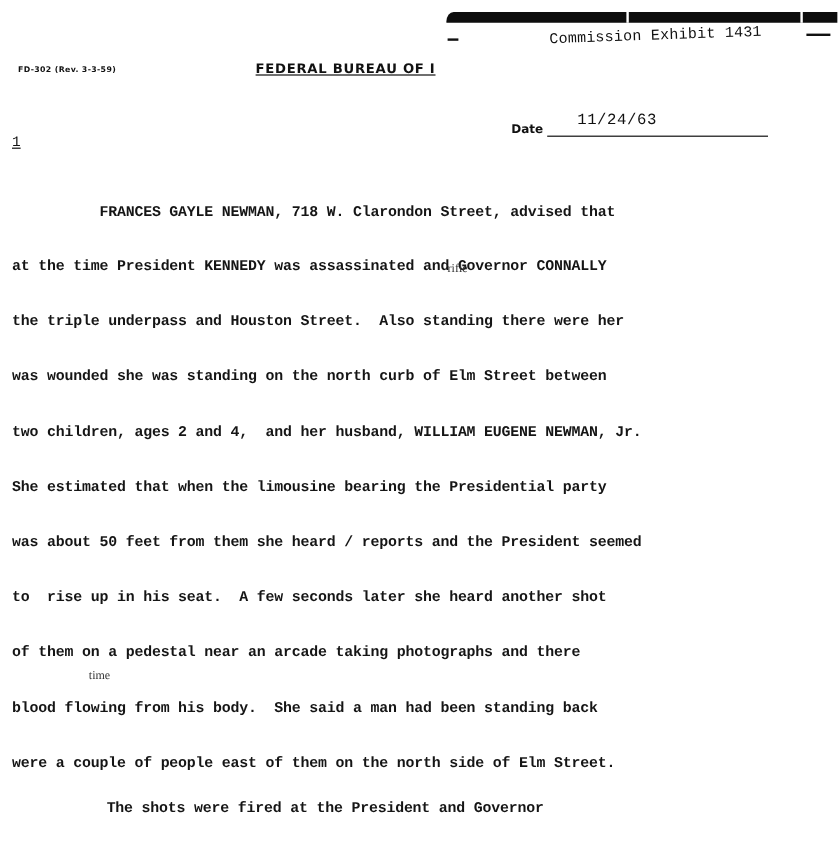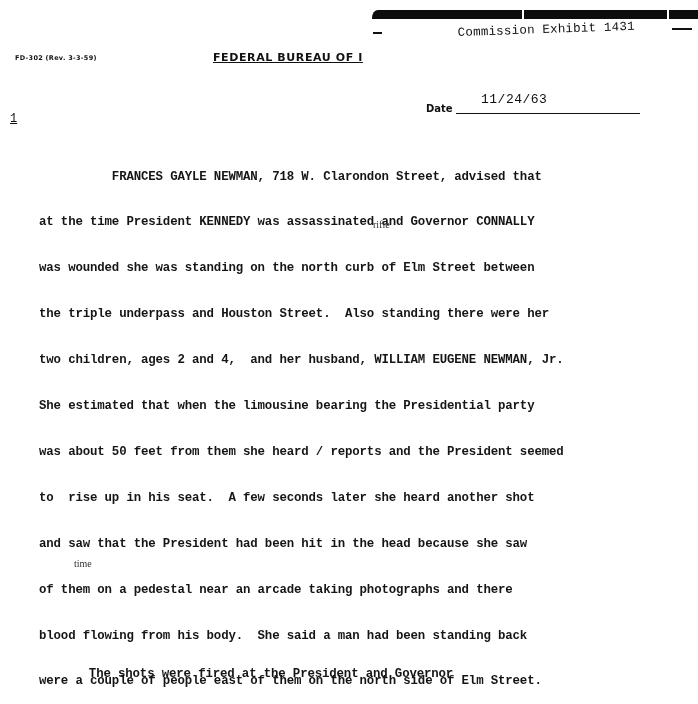--- a/index.html
+++ b/index.html
@@ -114,21 +114,20 @@
       font-weight: bold;
       color: #151515;
       letter-spacing: -0.15px;
     }
     .para {
       margin: 0 0 15.3px 0;
       white-space: pre;
     }
     .para .line {
       display: block;
-      margin-left: 29px;
     }
     .annot {
       position: absolute;
       font-family: "Liberation Serif", serif;
       font-size: 10px;
       color: #333;
       font-weight: normal;
     }
     .final-para {
       position: absolute;
@@ -163,27 +162,26 @@
   <span class="date-line"></span>
   <span class="date-value">11/24/63</span>
 </div>
 
 <div class="page-no">1</div>
 
 <div class="body-text">
   <div class="para">
     <span class="line">          FRANCES GAYLE NEWMAN, 718 W. Clarondon Street, advised that</span>
     <span class="line">at the time President KENNEDY was assassinated and Governor CONNALLY</span>
+    <span class="line">the triple underpass and Houston Street.  Also standing there were her</span>
     <span class="line">was wounded she was standing on the north curb of Elm Street between</span>
-    <span class="line">the triple underpass and Houston Street.  Also standing there were her</span>
     <span class="line">two children, ages 2 and 4,  and her husband, WILLIAM EUGENE NEWMAN, Jr.</span>
     <span class="line">She estimated that when the limousine bearing the Presidential party</span>
     <span class="line">was about 50 feet from them she heard / reports and the President seemed</span>
     <span class="line">to  rise up in his seat.  A few seconds later she heard another shot</span>
-    <span class="line">and saw that the President had been hit in the head because she saw</span>
     <span class="line">of them on a pedestal near an arcade taking photographs and there</span>
     <span class="line">blood flowing from his body.  She said a man had been standing back</span>
     <span class="line">were a couple of people east of them on the north side of Elm Street.</span>
   </div>
 
 </div>
 
 <div class="annot" style="left:373px;top:219px;">rifle</div>
 <div class="annot" style="left:74px;top:534px;margin-top:24px;">time</div>
 

